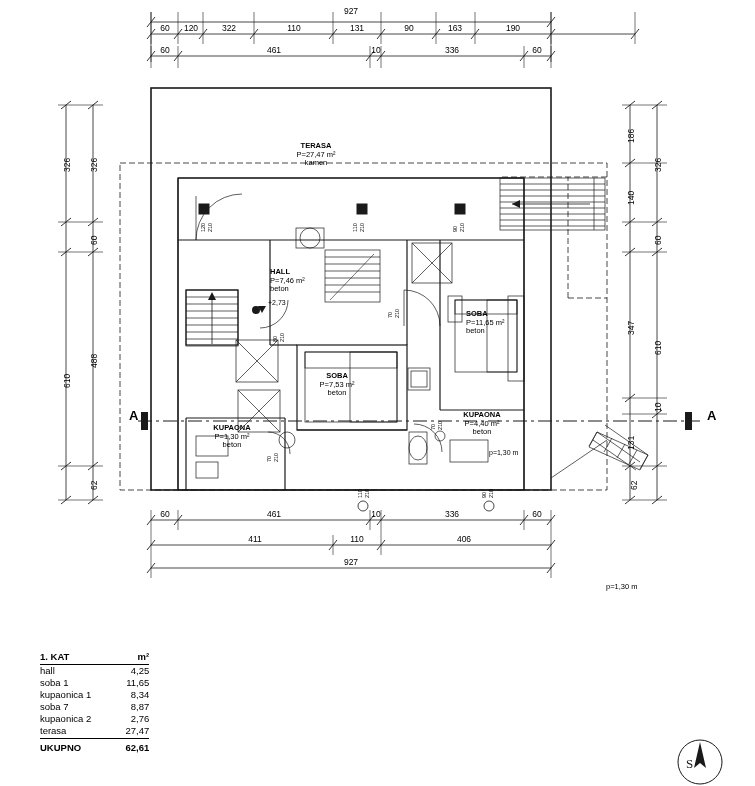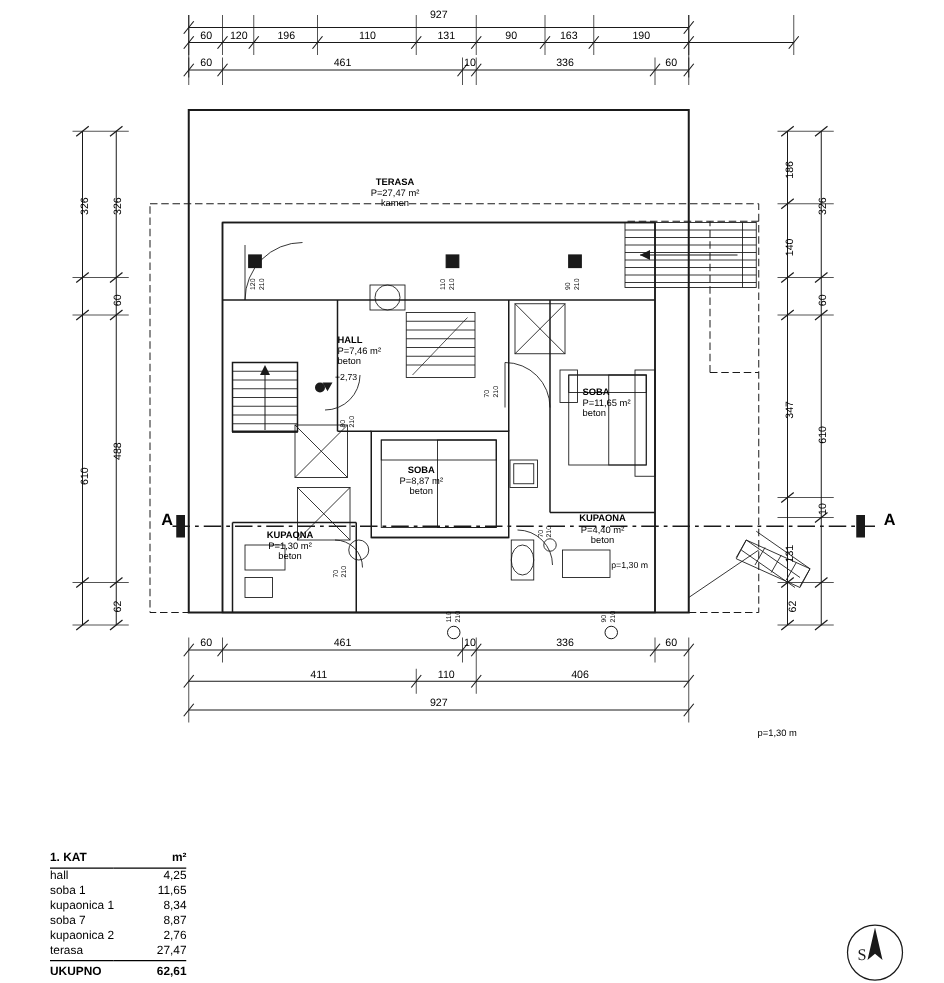--- a/index.html
+++ b/index.html
@@ -13,21 +13,21 @@
   }
   .plan{position:absolute;left:0;top:0;width:755px;height:786px;}
   .dim{position:absolute;font-size:8.5px;line-height:9px;transform:translateX(-50%);}
   .vdim{position:absolute;font-size:8.5px;line-height:9px;transform-origin:0 0;transform:rotate(-90deg);}
   .room{position:absolute;font-size:7.5px;line-height:8.5px;text-align:center;transform:translateX(-50%);}
   .room b{font-weight:bold;font-size:7.5px;}
   .tiny{position:absolute;font-size:5.5px;line-height:6px;transform-origin:0 0;transform:rotate(-90deg);white-space:nowrap;}
   .tiny2{position:absolute;font-size:5.5px;line-height:6px;white-space:nowrap;}
   .secLetter{position:absolute;font-size:13px;font-weight:bold;}
   
-  .legend{position:absolute;left:40px;top:681px;font-size:9.5px;}
+  .legend{position:absolute;left:40px;top:651px;font-size:9.5px;}
   .legend table{border-collapse:collapse;}
   .legend td{padding:0 0 1px 0;font-size:9.5px;}
   .legend td.v{text-align:right;width:58px;}
   .legend .hdr td{font-weight:bold;border-bottom:1px solid #000;padding-bottom:2px;}
   .legend .hdr td.v{text-align:right;}
   .legend .last td{border-bottom:1px solid #000;padding-bottom:2px;}
   .legend .tot td{font-weight:bold;padding-top:3px;}
   .scalenote{position:absolute;font-size:7.5px;}
 </style>
 </head>
@@ -351,21 +351,21 @@
     <circle cx="0" cy="0" r="22" fill="none" stroke="#1a1a1a" stroke-width="1"></circle>
     <path d="M0 -20 L6 6 L0 1 L-6 6 Z" fill="#1a1a1a" stroke="none"></path>
     <text x="-14" y="6" font-family="Liberation Serif, serif" font-size="13" fill="#1a1a1a">S</text>
   </g>
 </svg>
 
 <div class="dim" style="left:351px;top:7px;">927</div>
 
 <div class="dim" style="left:165px;top:24px;">60</div>
 <div class="dim" style="left:191px;top:24px;">120</div>
-<div class="dim" style="left:229px;top:24px;">196</div>
+<div class="dim" style="left:229px;top:24px;">322</div>
 <div class="dim" style="left:294px;top:24px;">110</div>
 <div class="dim" style="left:357px;top:24px;">131</div>
 <div class="dim" style="left:409px;top:24px;">90</div>
 <div class="dim" style="left:455px;top:24px;">163</div>
 <div class="dim" style="left:513px;top:24px;">190</div>
 <div class="dim" style="left:593px;top:24px;"></div>
 
 <div class="dim" style="left:165px;top:46px;">60</div>
 <div class="dim" style="left:274px;top:46px;">461</div>
 <div class="dim" style="left:376px;top:46px;">10</div>
@@ -409,21 +409,21 @@
 </div>
 
 <div class="room" style="left:270px;top:268px;text-align:left;transform:none;">
   <b>HALL</b><br>
   <span>P=7,46 m²</span><br>
   <span>beton</span>
 </div>
 
 <div class="room" style="left:337px;top:372px;">
   <b>SOBA</b><br>
-  <span>P=8,87 m²</span><br>
+  <span>P=7,53 m²</span><br>
   <span>beton</span>
 </div>
 
 <div class="room" style="left:466px;top:310px;text-align:left;transform:none;">
   <b>SOBA</b><br>
   <span>P=11,65 m²</span><br>
   <span>beton</span>
 </div>
 
 <div class="room" style="left:482px;top:411px;">

